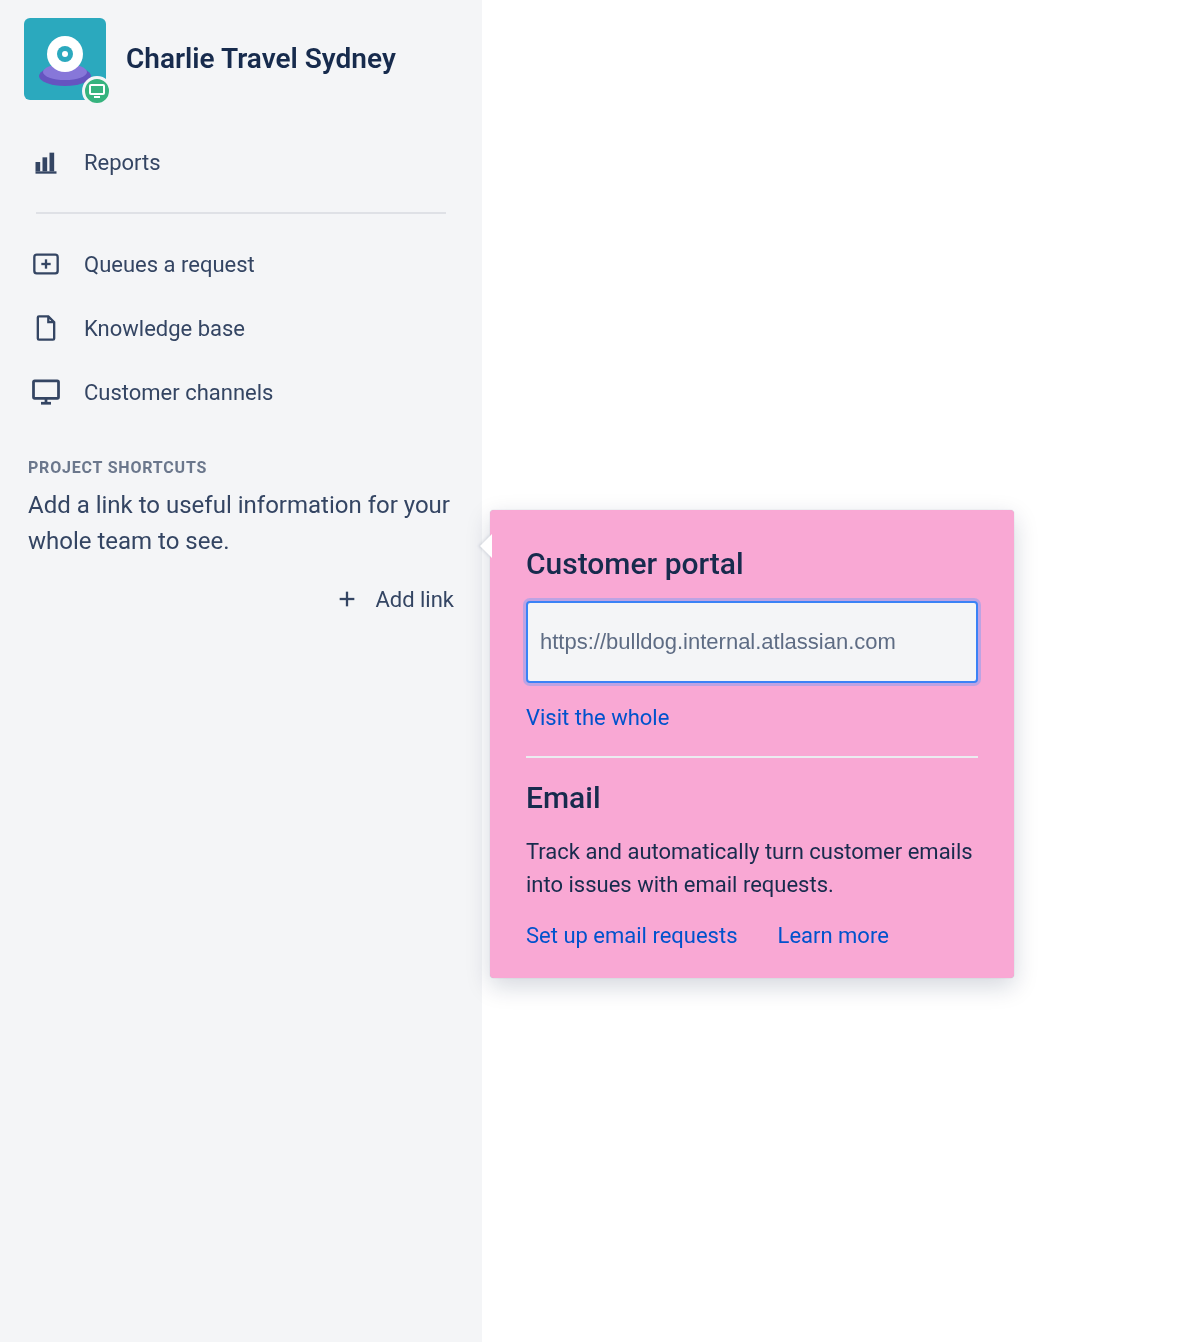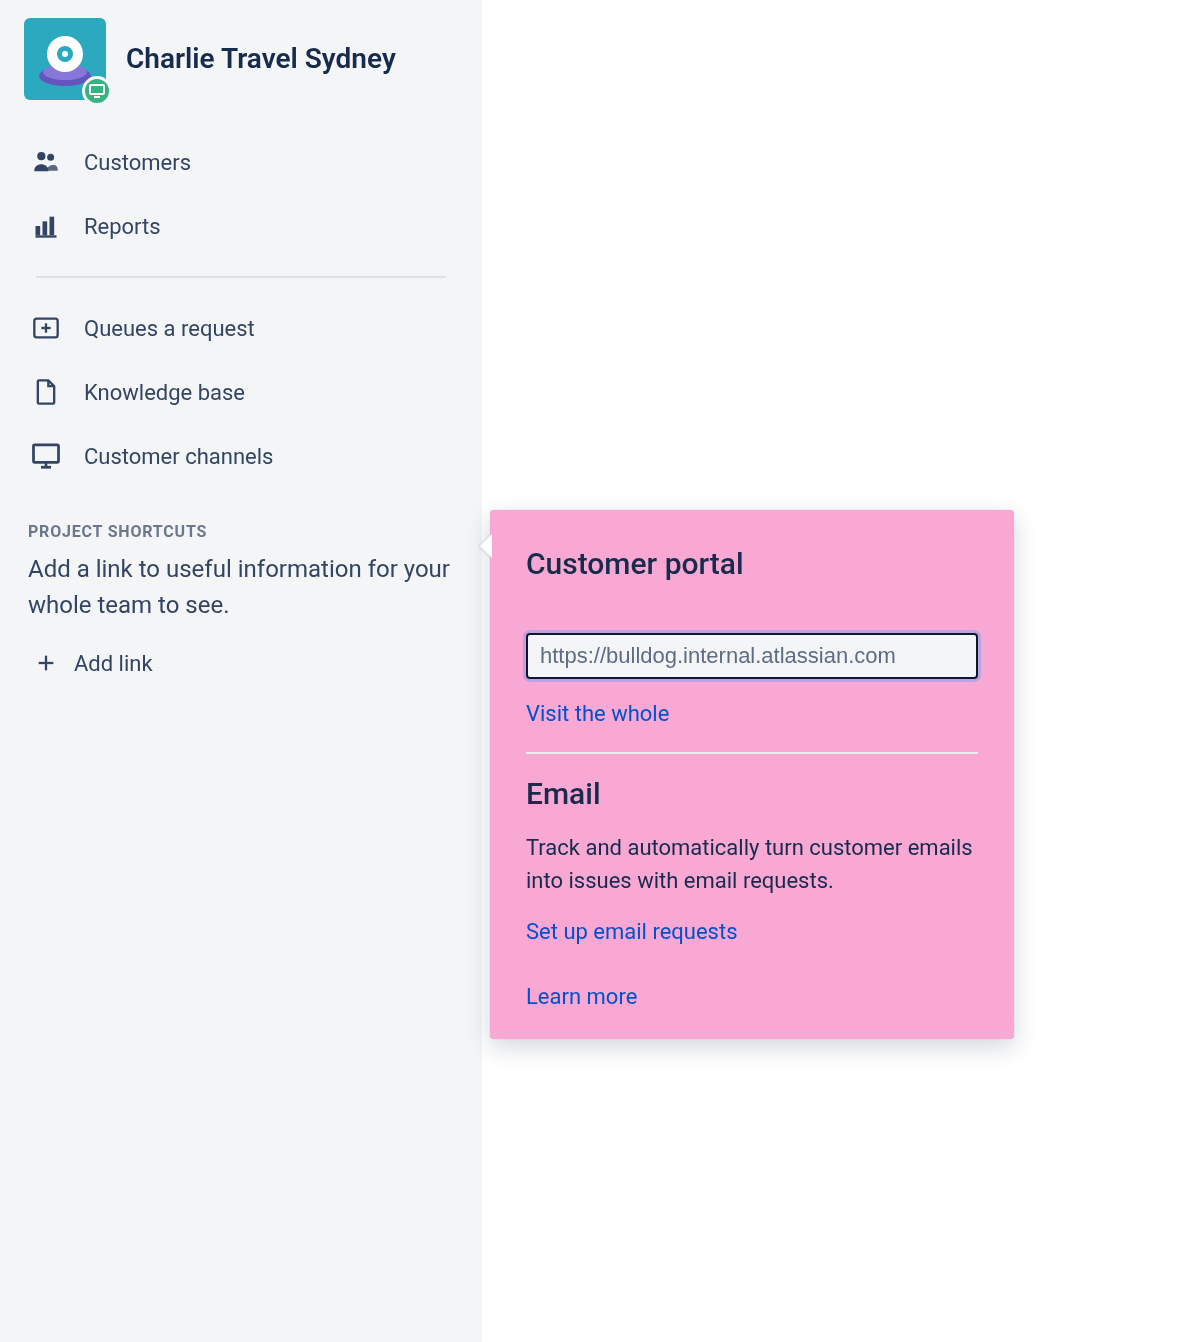--- a/index.html
+++ b/index.html
@@ -94,20 +94,21 @@
     padding: 0 28px 14px 28px;
     line-height: 1.5;
   }
   .add-link-row {
     display: flex;
     align-items: center;
     padding: 8px 28px;
     cursor: pointer;
     color: #344563;
     font-size: 22px;
+    justify-content: flex-end;
   }
   .add-link-row .plus {
     width: 36px;
     height: 36px;
     display: flex;
     align-items: center;
     justify-content: center;
     margin-right: 10px;
   }
 
@@ -134,49 +135,48 @@
     filter: drop-shadow(-2px 0 1px rgba(9,30,66,0.1));
   }
   .popover h2 {
     font-size: 30px;
     font-weight: 500;
     color: #172B4D;
     margin-bottom: 20px;
   }
   .url-field {
     width: 100%;
-    border: 2px solid #0f172a;
+    border: 2px solid #3b82f6;
     border-radius: 4px;
-    padding: 8px 12px;
+    padding: 26px 12px;
     font-size: 22px;
     color: #5E6C84;
     background: #F4F5F7;
     margin-bottom: 22px;
     box-shadow: 0 0 0 3px rgba(76,154,255,0.35);
     outline: none;
-    margin-top: 32px;
   }
   .link {
     color: #0052CC;
     font-size: 22px;
     cursor: pointer;
     display: inline-block;
   }
   .popover hr {
     border: none;
     border-top: 2px solid #EBECF0;
     margin: 26px 0 22px 0;
   }
   .email-desc {
     font-size: 22px;
     color: #172B4D;
     line-height: 1.5;
     margin-bottom: 22px;
   }
-  .link-row { display: flex; gap: 40px; flex-direction: column; }
+  .link-row { display: flex; gap: 40px; }
 </style>
 </head>
 <body>
 
 <div class="sidebar">
 
   <div class="project-header">
     <div class="project-avatar">
       <svg width="62" height="62" viewBox="0 0 62 62">
         <ellipse cx="31" cy="48" rx="26" ry="10" fill="#6554C0"></ellipse>
@@ -191,31 +191,20 @@
           <line x1="5" y1="13" x2="11" y2="13" stroke="#fff" stroke-width="2"></line>
         </svg>
       </div>
     </div>
     <div class="project-title">Charlie Travel Sydney</div>
   </div>
 
   <div class="nav-section">
     <div class="nav-item">
       <span class="nav-icon">
-        <svg width="30" height="28" viewBox="0 0 24 24" fill="currentColor">
-            <circle cx="8" cy="7" r="3.5"></circle>
-            <circle cx="16" cy="8" r="3"></circle>
-            <path d="M2 19c0-3 3-5 6-5s6 2 6 5v1H2z"></path>
-            <path d="M13 19c0-2.5 2-4.5 5-4.5s4 1.5 4 4v1h-9z" opacity="0.8"></path>
-          </svg>
-      </span>
-      <span>Customers</span>
-    </div>
-    <div class="nav-item">
-      <span class="nav-icon">
         <svg width="28" height="28" viewBox="0 0 24 24" fill="currentColor">
             <rect x="3" y="12" width="4" height="8"></rect>
             <rect x="9" y="8" width="4" height="12"></rect>
             <rect x="15" y="4" width="4" height="16"></rect>
             <rect x="3" y="20" width="18" height="2"></rect>
           </svg>
       </span>
       <span>Reports</span>
     </div>
   </div>

